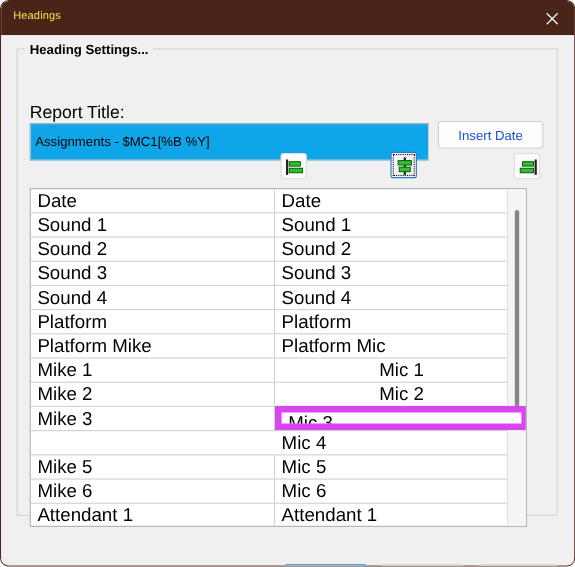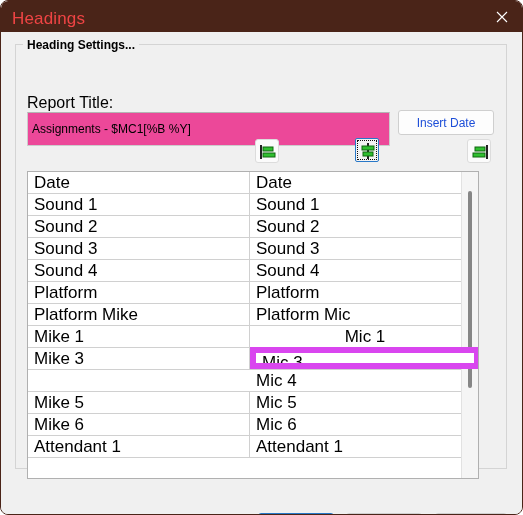--- a/index.html
+++ b/index.html
@@ -35,22 +35,22 @@
     width: 523px;
     height: 31px;
     background: #4a2418;
     border-top-left-radius: 7px;
     border-top-right-radius: 7px;
   }
   .titlebar-text {
     position: absolute;
     left: 11px;
     top: 8px;
-    font-size: 17px;
-    color: #ef4444;
+    font-size: 10px;
+    color: #fde047;
     letter-spacing: 0.15px;
   }
   .close-btn {
     position: absolute;
     right: 0; top: 0;
     width: 45px;
     height: 31px;
     display: flex;
     align-items: center;
     justify-content: center;
@@ -95,21 +95,21 @@
     top: 62px;
     font-size: 16px;
   }
   .title-input {
     position: absolute;
     left: 26px;
     top: 80px;
     width: 363px;
     height: 21px;
     box-sizing: border-box;
-    background: #ec4899;
+    background: #0ea5e9;
     border: 1px solid #cccccc;
     border-top-color: #b4b4b4;
     font-family: "Liberation Sans", sans-serif;
     font-size: 12px;
     color: #000000;
     padding: 16px 4px;
     outline: none;
   }
   .insert-date-btn {
     position: absolute;
@@ -345,20 +345,24 @@
             <div class="cell cell-val">Platform</div>
           </div>
           <div class="grid-row">
             <div class="cell cell-key">Platform Mike</div>
             <div class="cell cell-val">Platform Mic</div>
           </div>
           <div class="grid-row">
             <div class="cell cell-key">Mike 1</div>
             <div class="cell cell-val center">Mic 1</div>
           </div>
+          <div class="grid-row">
+            <div class="cell cell-key">Mike 2</div>
+            <div class="cell cell-val center">Mic 2</div>
+          </div>
           <div class="grid-row selected">
             <div class="cell cell-key">Mike 3</div>
             <div class="cell cell-val">Mic 3</div>
           </div>
           <div class="grid-row">
             <div class="cell cell-val">Mic 4</div>
           </div>
           <div class="grid-row">
             <div class="cell cell-key">Mike 5</div>
             <div class="cell cell-val">Mic 5</div>

